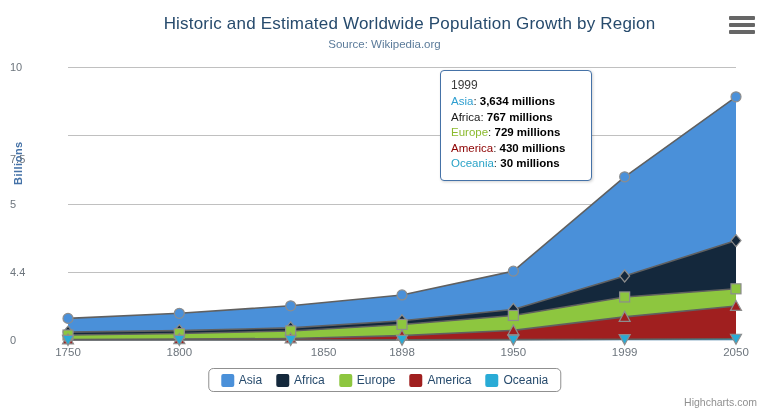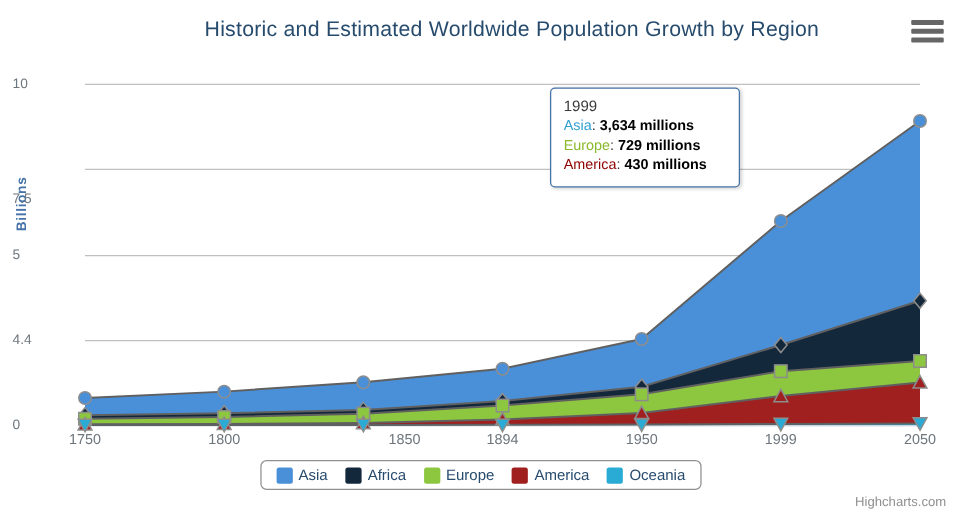--- a/index.html
+++ b/index.html
@@ -78,20 +78,21 @@
     position:absolute;right:12px;bottom:8px;font-size:10.5px;color:#909090;
     cursor:pointer;
   }
 </style>
 </head>
 <body>
 
 <div id="chart">
 
   <div class="chart-title">Historic and Estimated Worldwide Population Growth by Region</div>
+  <div class="chart-subtitle">Source: Wikipedia.org</div>
 
   <div class="menu-btn">
     <span></span>
     <span></span>
     <span></span>
   </div>
 
   <div class="axis-title">Billions</div>
 
   <div id="yticks">
@@ -157,32 +158,34 @@
         <polygon points="445.3333333333333 278.1451 450.8333333333333 268.1451 439.8333333333333 268.1451" fill="#29abd6" stroke="#8d8d8d" stroke-width="1.2"></polygon>
         <polygon points="556.6666666666667 277.681 562.1666666666667 267.681 551.1666666666667 267.681" fill="#29abd6" stroke="#8d8d8d" stroke-width="1.2"></polygon>
         <polygon points="668 277.2442 673.5 267.2442 662.5 267.2442" fill="#29abd6" stroke="#8d8d8d" stroke-width="1.2"></polygon>
       </svg>
   </div>
 
   <div id="xticks">
       <div class="xtick" style="left: 68px;">1750</div>
       <div class="xtick" style="left: 179.333px;">1800</div>
       <div class="xtick" style="left: 290.667px; margin-left: 33px;">1850</div>
-      <div class="xtick" style="left: 402px;">1894</div>
+      <div class="xtick" style="left: 402px;">1898</div>
       <div class="xtick" style="left: 513.333px;">1950</div>
       <div class="xtick" style="left: 624.667px;">1999</div>
       <div class="xtick" style="left: 736px;">2050</div>
     </div>
 
   <div class="tooltip">
     <div class="tt-header">1999</div>
     <div id="tt-rows">
         <div class="tt-row"><span class="tt-name" style="color: rgb(47, 159, 208);">Asia</span><span>: </span><b>3,634 millions</b></div>
+        <div class="tt-row"><span class="tt-name" style="color: rgb(26, 26, 26);">Africa</span><span>: </span><b>767 millions</b></div>
         <div class="tt-row"><span class="tt-name" style="color: rgb(139, 186, 46);">Europe</span><span>: </span><b>729 millions</b></div>
         <div class="tt-row"><span class="tt-name" style="color: rgb(141, 0, 0);">America</span><span>: </span><b>430 millions</b></div>
+        <div class="tt-row"><span class="tt-name" style="color: rgb(42, 163, 199);">Oceania</span><span>: </span><b>30 millions</b></div>
       </div>
   </div>
 
   <div class="legend">
     <div class="legend-item">
       <span class="legend-swatch" style="background: rgb(74, 144, 217);"></span>
       <span class="legend-label">Asia</span>
     </div>
     <div class="legend-item">
       <span class="legend-swatch" style="background: rgb(20, 40, 60);"></span>

